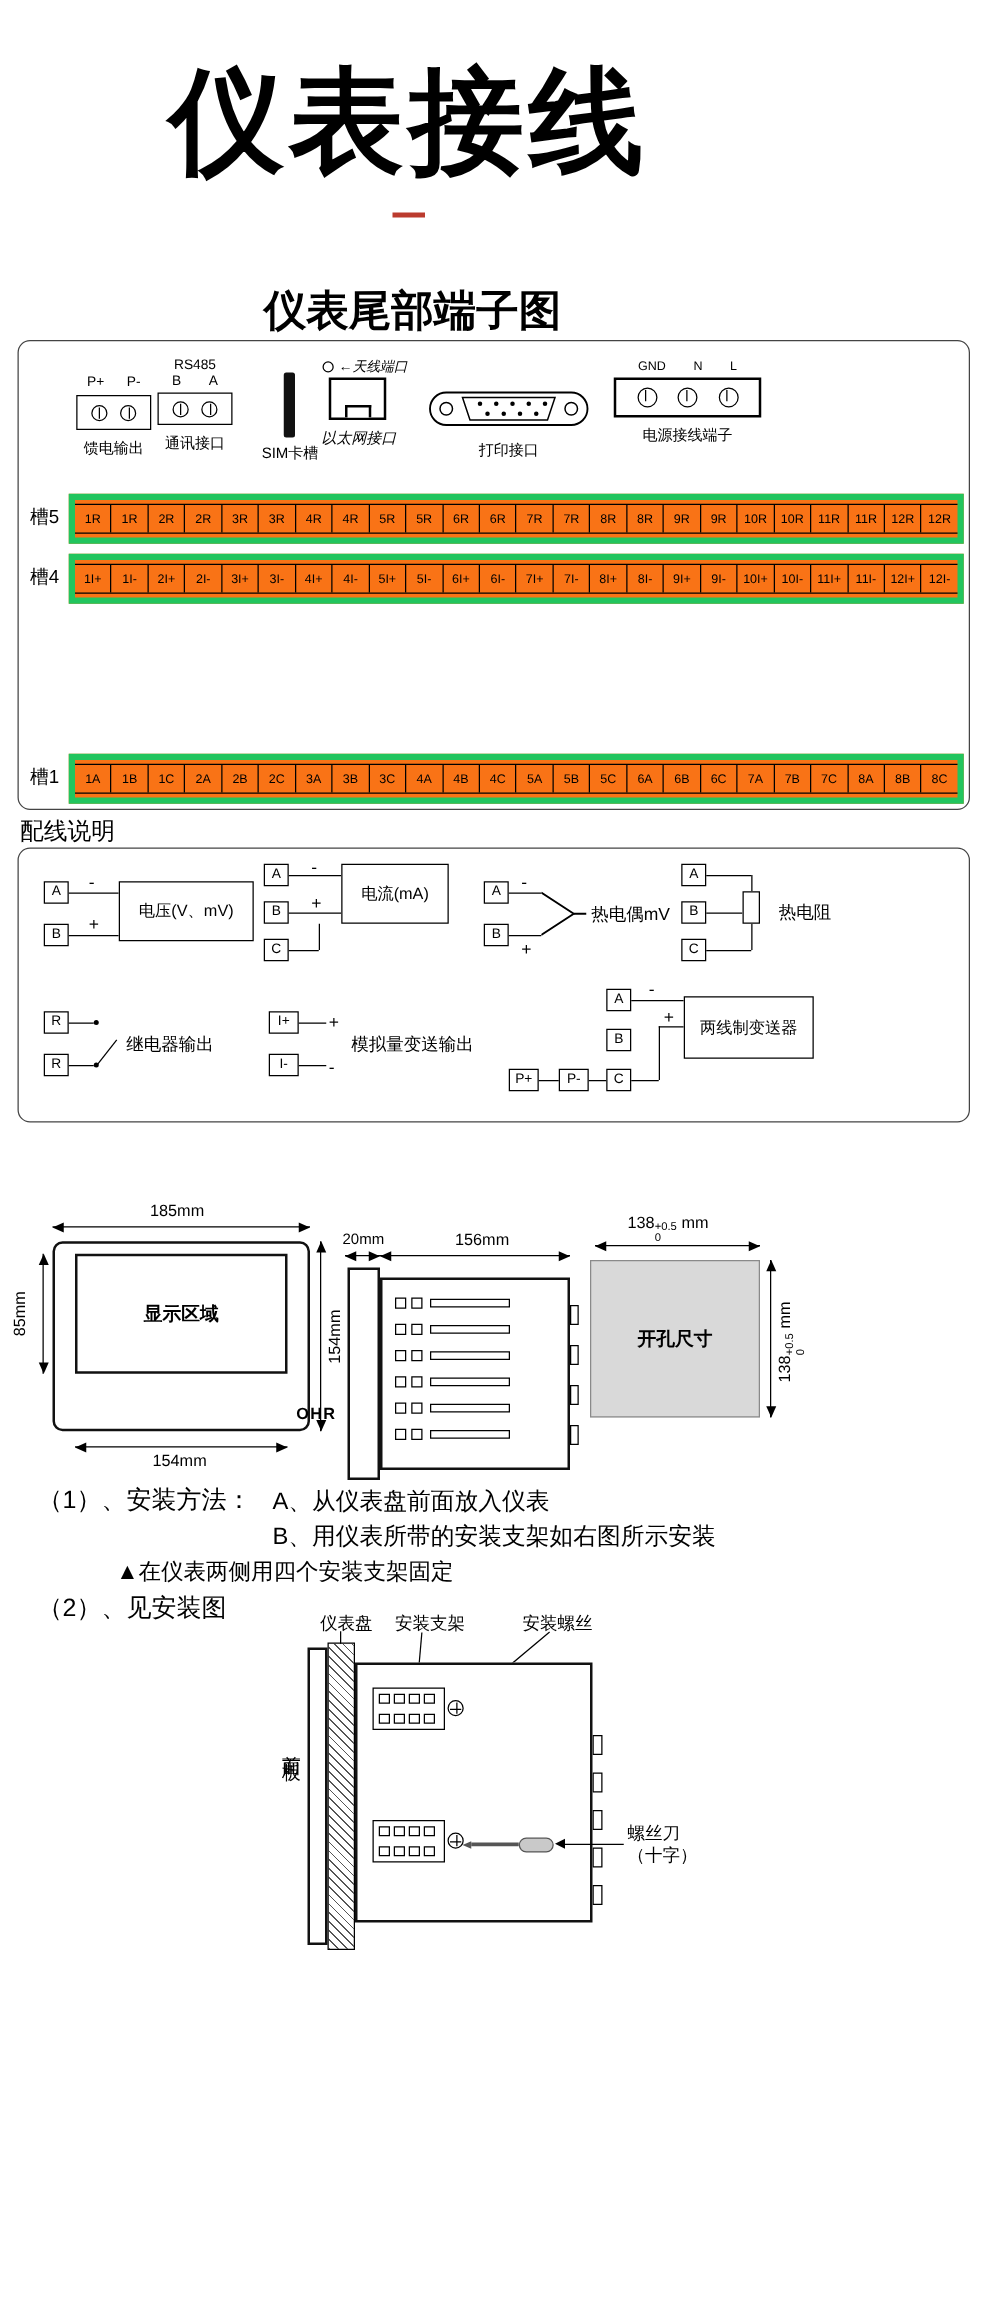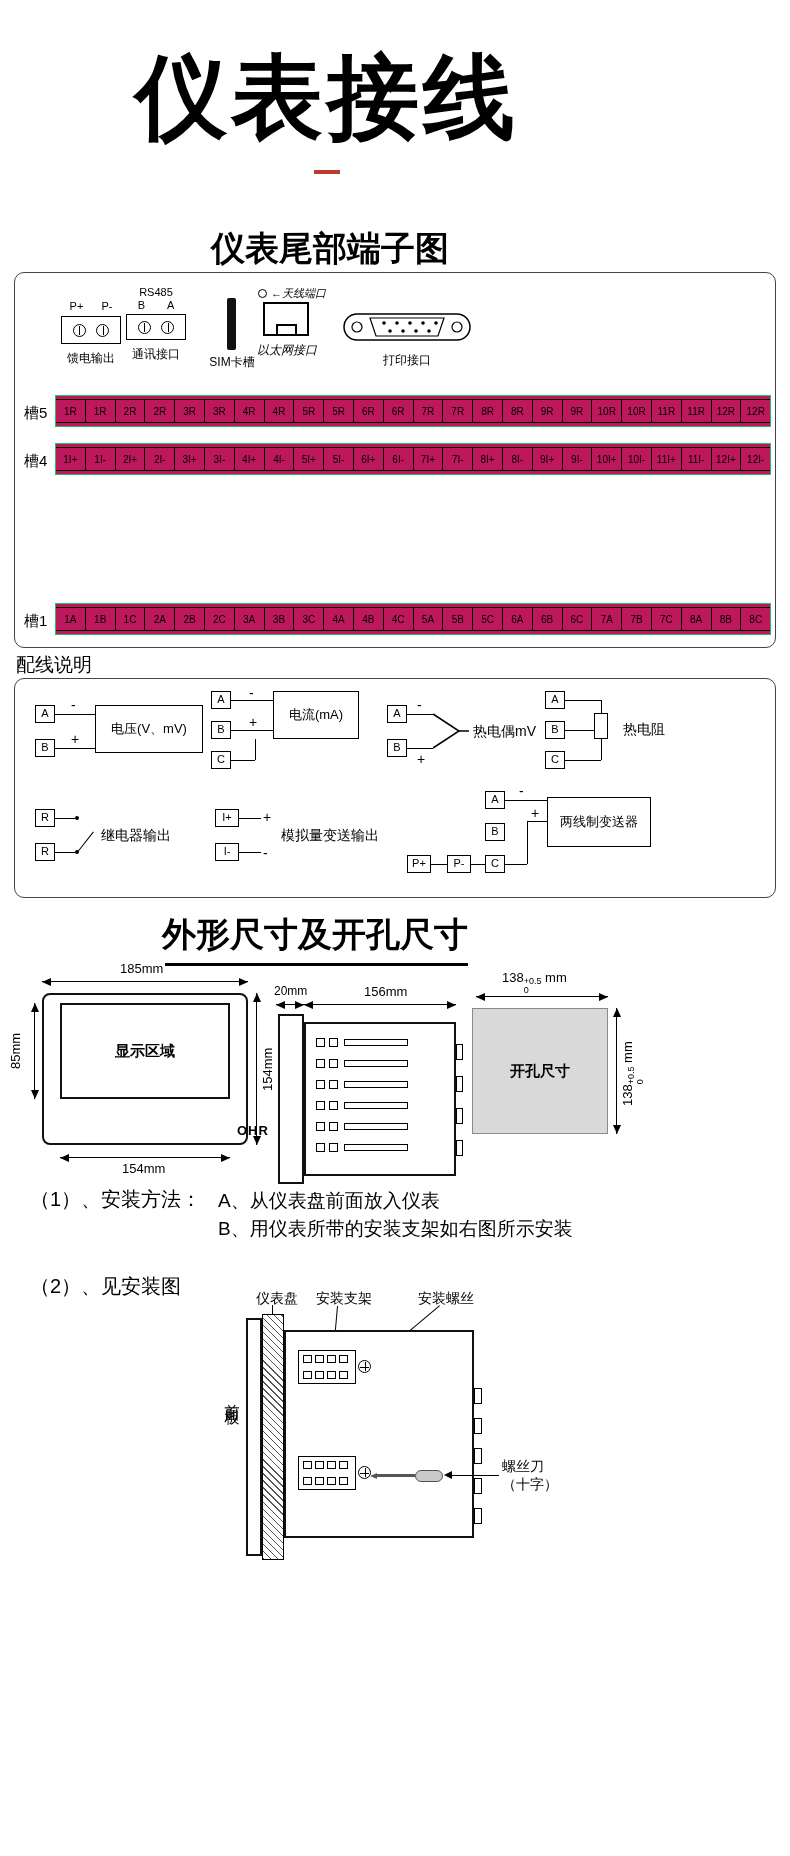--- a/index.html
+++ b/index.html
@@ -8,21 +8,21 @@
   .abs{position:absolute;}
   
   .main-title{position:absolute;left:327px;top:36px;transform:translateX(-50%);font-size:92px;font-weight:900;letter-spacing:4px;white-space:nowrap;}
   .red-dash{position:absolute;left:327px;top:170px;transform:translateX(-50%);width:26px;height:4px;background:#bb3b2e;}
   .sec-title{position:absolute;transform:translateX(-50%);font-size:34px;font-weight:700;white-space:nowrap;}
   .sec-title.underlined{border-bottom:3px solid #000;padding-bottom:5px;}
   
   .frame{position:absolute;border:1.5px solid #444;border-radius:10px;background:#fff;}
   
   .slot-label{position:absolute;font-size:15px;}
-  .strip{position:absolute;border:1px solid #22c55e;background:#be185d;}
+  .strip{position:absolute;border:5px solid #22c55e;background:#f97316;}
   .rail{height:4px;}
   .rail.top{border-bottom:1px solid #000;}
   .rail.bot{border-top:1px solid #000;}
   .cells{display:flex;height:22px;}
   .cell{flex:1;border-right:1px solid #000;font-size:10px;display:flex;align-items:center;justify-content:center;overflow:hidden;}
   .cell:last-child{border-right:0;}
   
   .conn-label{position:absolute;font-size:12px;white-space:nowrap;text-align:center;}
   .term-row{position:absolute;display:flex;justify-content:center;font-size:11px;}
   .conn-box{position:absolute;border:1.5px solid #000;display:flex;align-items:center;justify-content:space-evenly;background:#fff;}
@@ -138,20 +138,33 @@
         <circle cx="81" cy="15" r="1.8" fill="#000"></circle>
         <circle cx="94" cy="15" r="1.8" fill="#000"></circle>
       <circle cx="48" cy="23" r="1.8" fill="#000"></circle>
         <circle cx="61" cy="23" r="1.8" fill="#000"></circle>
         <circle cx="74" cy="23" r="1.8" fill="#000"></circle>
         <circle cx="87" cy="23" r="1.8" fill="#000"></circle>
     </svg>
     <div class="conn-label" style="left:0;top:44px;width:130px;">打印接口</div>
   </div>
 
+  <div class="abs" style="left:490px;top:288px;width:120px;height:78px;">
+    <div class="term-row" style="left:0;top:0;width:120px;gap:22px;font-size:10px;">
+      <span>GND</span>
+      <span>N</span>
+      <span>L</span>
+    </div>
+    <div class="conn-box" style="left:1px;top:14px;width:118px;height:32px;border-width:2px;">
+      <div class="screw" style="width:16px;height:16px;"></div>
+      <div class="screw" style="width:16px;height:16px;"></div>
+      <div class="screw" style="width:16px;height:16px;"></div>
+    </div>
+    <div class="conn-label" style="left:0;top:52px;width:120px;">电源接线端子</div>
+  </div>
 
   <div class="slot-label" style="left:24px;top:404px;">槽5</div>
   <div class="strip" style="left:55px;top:395px;width:716px;">
     <div class="rail top"></div>
     <div class="cells">
         <div class="cell">1R</div>
         <div class="cell">1R</div>
         <div class="cell">2R</div>
         <div class="cell">2R</div>
         <div class="cell">3R</div>
@@ -328,21 +341,20 @@
       <div class="vline" style="left:120px;top:30px;height:43px;"></div>
       <div class="hline" style="left:120px;top:30px;width:20px;"></div>
       <div class="hline" style="left:24px;top:73px;width:16px;"></div>
       <div class="hline" style="left:64px;top:73px;width:14px;"></div>
       <div class="sign" style="left:112px;top:-8px;">-</div>
       <div class="sign" style="left:124px;top:14px;">+</div>
       <div class="comp-box" style="left:140px;top:6px;width:104px;height:50px;">两线制变送器</div>
     </div>
   </div>
 
-  <div class="sec-title underlined" style="left:315px;top:912px;">外形尺寸及开孔尺寸</div>
 
   <div class="abs" style="left:32px;top:965px;width:262px;height:215px;">
     <div class="dim-text" style="left:86px;top:-4px;">185mm</div>
     <div class="dim-h" style="left:10px;top:16px;width:206px;"></div>
     <div class="outline2" style="left:10px;top:28px;width:206px;height:152px;border-radius:8px;"></div>
     <div class="outline2" style="left:28px;top:38px;width:170px;height:96px;display:flex;align-items:center;justify-content:center;font-size:15px;font-weight:700;">显示区域</div>
     <div class="abs" style="left:166px;top:158px;font-size:13px;font-weight:900;letter-spacing:1px;margin-left:39px;">OHR</div>
     <div class="dim-v" style="left:2px;top:38px;height:96px;"></div>
     <div class="vtext" style="left:-24px;top:104px;">85mm</div>
     <div class="dim-v" style="left:224px;top:28px;height:152px;"></div>
@@ -396,20 +408,21 @@
       <span>138</span><span class="tolstack">
           <sup>+0.5</sup>
           <sub>0</sub>
         </span> <span>mm</span>
     </div>
   </div>
 
   <div class="body-text" style="left:30px;top:1186px;font-size:20px;">（1）、安装方法：</div>
   <div class="body-text" style="left:218px;top:1188px;">A、从仪表盘前面放入仪表</div>
   <div class="body-text" style="left:218px;top:1216px;">B、用仪表所带的安装支架如右图所示安装</div>
+  <div class="body-text" style="left:93px;top:1245px;font-size:18px;">▲在仪表两侧用四个安装支架固定</div>
   <div class="body-text" style="left:30px;top:1273px;font-size:20px;">（2）、见安装图</div>
 
   <div class="small-label" style="left:256px;top:1290px;">仪表盘</div>
   <div class="small-label" style="left:316px;top:1290px;">安装支架</div>
   <div class="small-label" style="left:418px;top:1290px;">安装螺丝</div>
 
   <div class="vline" style="left:272px;top:1305px;height:11px;"></div>
   <div class="leader" style="left:338px;top:1306px;width:50px;transform:rotate(95deg);"></div>
   <div class="leader" style="left:440px;top:1306px;width:95px;transform:rotate(140deg);"></div>
 

